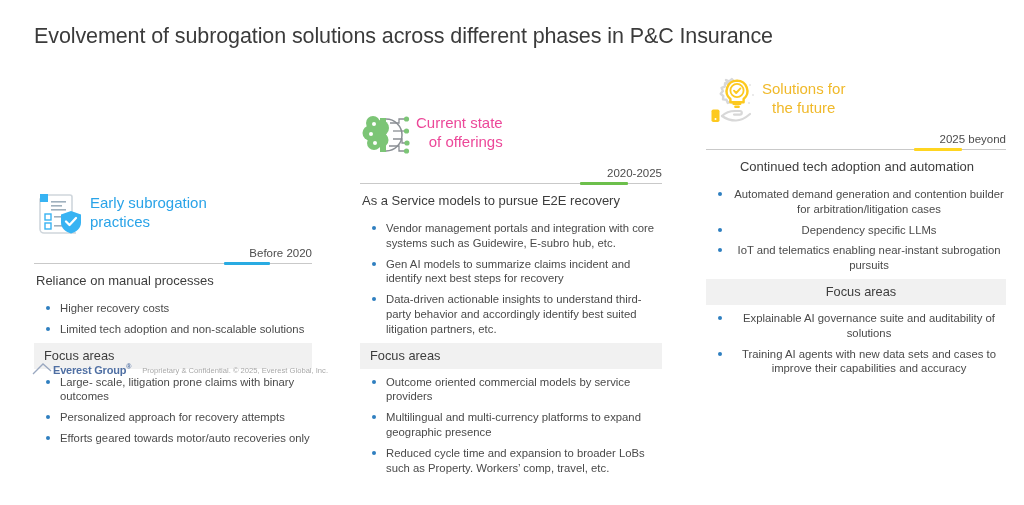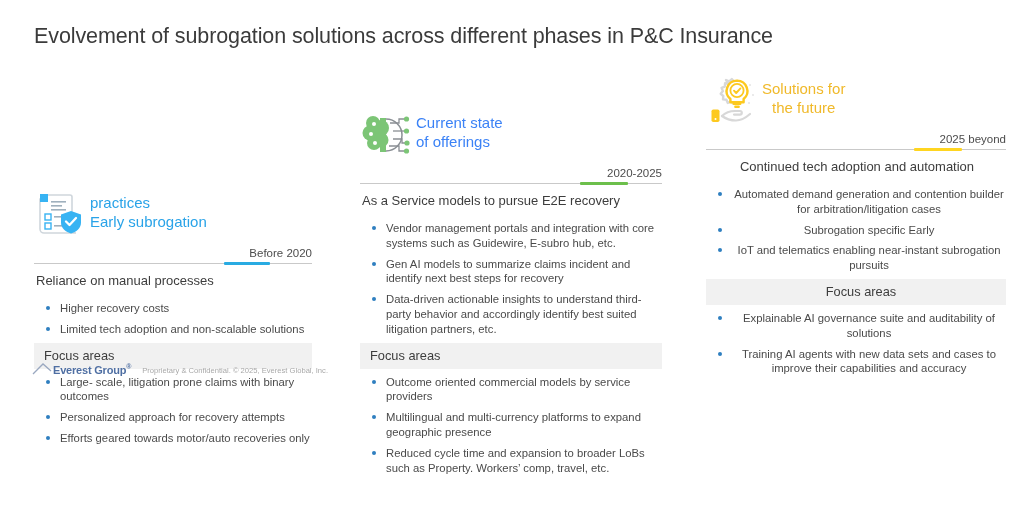--- a/index.html
+++ b/index.html
@@ -33,21 +33,21 @@
     position: absolute; left: 0; top: 0;
     width: 54px; height: 50px;
   }
   .col-icon svg { display: block; width: 54px; height: 50px; }
   .col-title {
     position: absolute; left: 56px; top: 3px;
     font-size: 15px; line-height: 19px;
     font-weight: 400;
   }
   .col-early  .col-title { color: #29a3e8; }
-  .col-current .col-title { color: #3b82f6; }
+  .col-current .col-title { color: #ec4899; text-align: right; }
   .col-future .col-title { color: #f0b92a; }
   .col-title span { display: block; }
 
   
   .period-row { position: relative; height: 22px; }
   .period {
     position: absolute; right: 0; bottom: 5px;
     font-size: 11.5px; color: #4c4c4c; white-space: nowrap;
   }
   .rule {
@@ -123,22 +123,22 @@
           <rect x="17" y="19" width="15" height="1.6" fill="#9fb0bd"></rect>
           <rect x="11" y="24" width="6" height="6" fill="none" stroke="#37b3f3" stroke-width="1.4"></rect>
           <rect x="20" y="26" width="12" height="1.6" fill="#9fb0bd"></rect>
           <rect x="11" y="33" width="6" height="6" fill="none" stroke="#37b3f3" stroke-width="1.4"></rect>
           <rect x="20" y="35" width="12" height="1.6" fill="#9fb0bd"></rect>
           <path d="M37 21 l10 3.5 v8 c0 6 -5 9.5 -10 11 c-5 -1.5 -10 -5 -10 -11 v-8 z" fill="#37b3f3"></path>
           <path d="M32 31.5 l3.5 3.5 l6.5 -7" fill="none" stroke="#ffffff" stroke-width="2.3" stroke-linecap="round" stroke-linejoin="round"></path>
         </svg>
       </div>
       <div class="col-title">
+        <span>Early subrogation</span>
         <span>practices</span>
-        <span>Early subrogation</span>
       </div>
     </div>
 
     <div class="period-row">
       <div class="period">Before 2020</div>
       <div class="rule"></div>
       <div class="rule-accent"></div>
     </div>
 
     <div class="sec-head">Reliance on manual processes</div>
@@ -249,21 +249,21 @@
     <div class="period-row">
       <div class="period">2025 beyond</div>
       <div class="rule"></div>
       <div class="rule-accent"></div>
     </div>
 
     <div class="sec-head">Continued tech adoption and automation</div>
 
     <ul class="bullets">
       <li>Automated demand generation and contention builder for arbitration/litigation cases</li>
-      <li>Subrogation specific Early</li>
+      <li>Dependency specific LLMs</li>
       <li>IoT and telematics enabling near-instant subrogation pursuits</li>
     </ul>
 
     <div class="band">Focus areas</div>
 
     <ul class="bullets">
       <li>Explainable AI governance suite and auditability of solutions</li>
       <li>Training AI agents with new data sets and cases to improve their capabilities and accuracy</li>
     </ul>
   </div>

